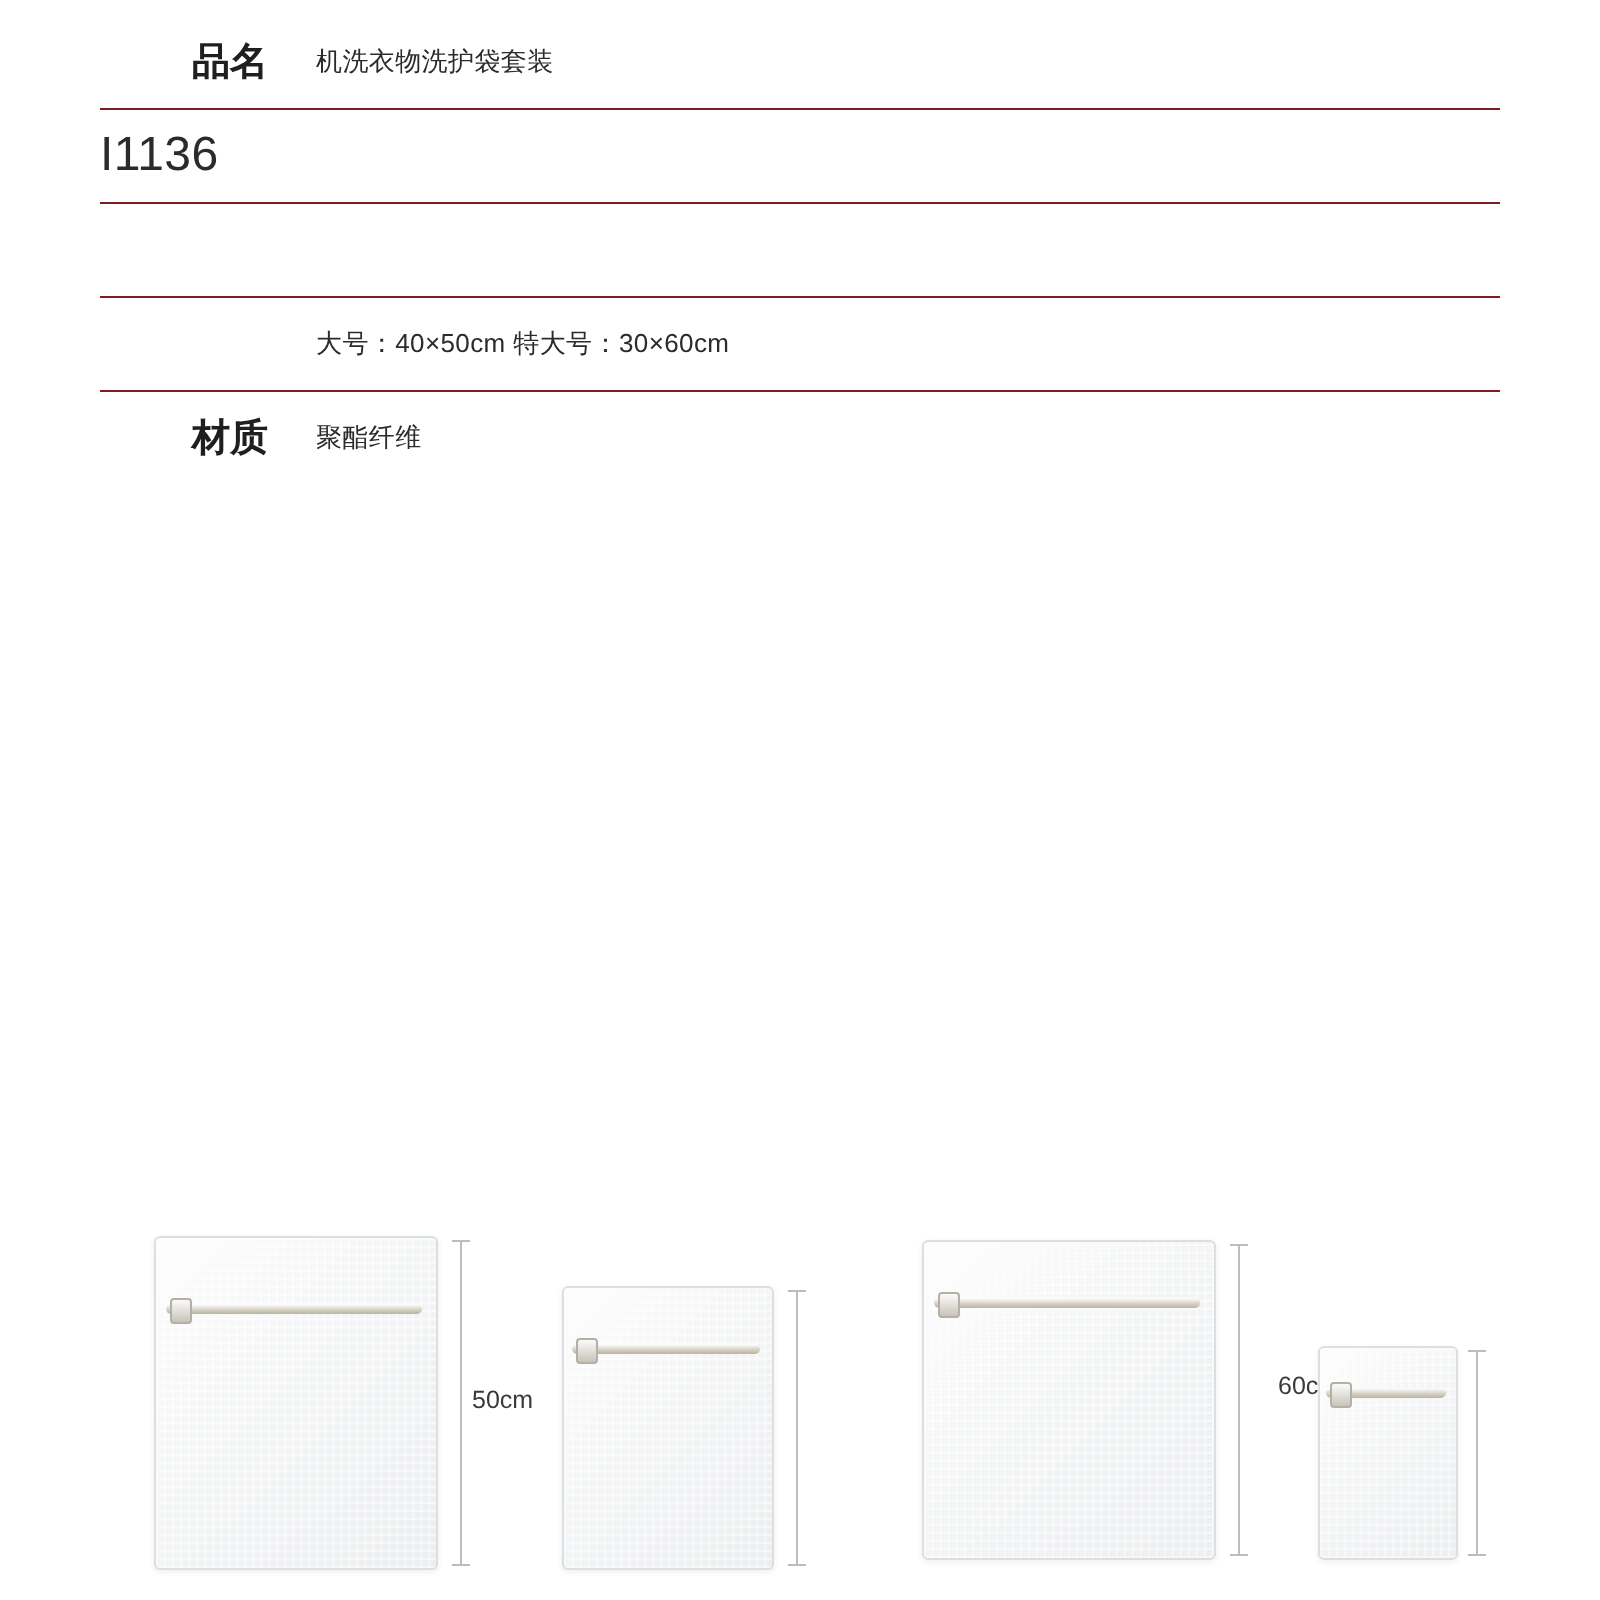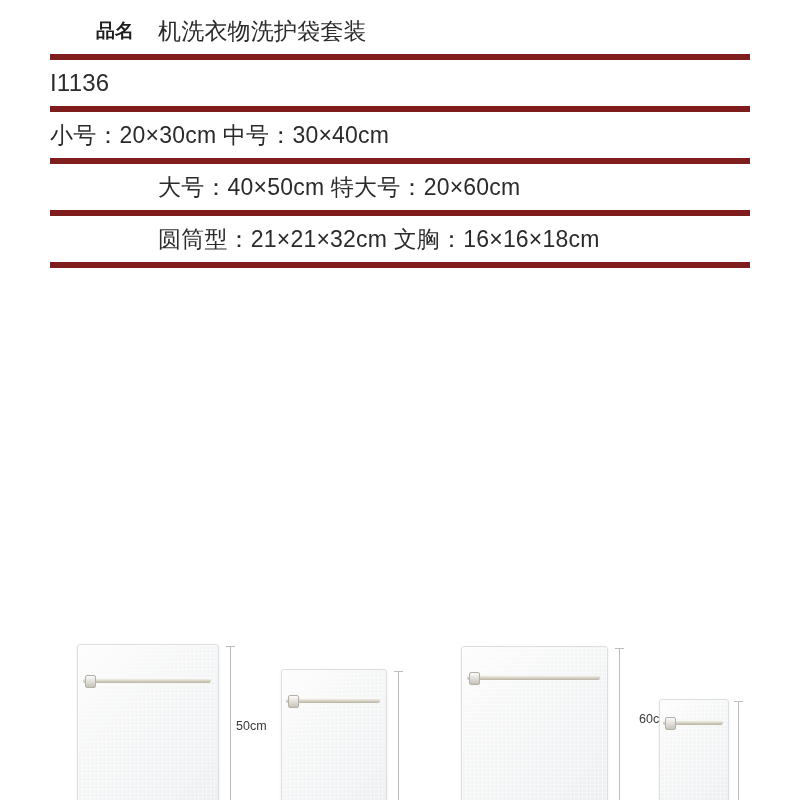--- a/index.html
+++ b/index.html
@@ -19,38 +19,38 @@
   
   .spec-table {
     width: 700px;
     margin: 0 auto;
     padding-top: 8px;
     box-sizing: border-box;
   }
   .spec-row {
     display: flex;
     align-items: center;
-    border-bottom: 6px solid #7f1d1d;
+    border-bottom: 1px solid #7f1d1d;
     min-height: 46px;
   }
   .spec-row.no-line {
     border-bottom: none;
   }
   .spec-label {
     width: 108px;
     text-align: right;
     padding-right: 24px;
     font-size: 19px;
     font-weight: bold;
     color: #1f1f1f;
     box-sizing: border-box;
     flex: none;
   }
   .spec-value {
-    font-size: 23px;
+    font-size: 13px;
     color: #2b2b2b;
     letter-spacing: 0.2px;
   }
   .spec-value.mono-num {
     font-size: 24px;
   }
 
   
   .diagram {
     position: relative;
@@ -131,34 +131,33 @@
   <div class="spec-row">
     <div class="spec-label">品名</div>
     <div class="spec-value">机洗衣物洗护袋套装</div>
   </div>
 
   <div class="spec-row">
     <div class="spec-value mono-num">I1136</div>
   </div>
 
   <div class="spec-row">
-    <div class="spec-value">小号：20×30cm  中号：30×40cm</div>
   </div>
 
   <div class="spec-row">
     <div class="spec-label"></div>
-    <div class="spec-value">大号：40×50cm  特大号：20×60cm</div>
-  </div>
-
-
-  <div class="spec-row">
-    <div class="spec-label"></div>
-    <div class="spec-value">圆筒型：21×21×32cm  文胸：16×16×18cm</div>
-  </div>
-
+    <div class="spec-value">大号：40×50cm  特大号：30×60cm</div>
+  </div>
+
+
+
+  <div class="spec-row no-line">
+    <div class="spec-label">材质</div>
+    <div class="spec-value">聚酯纤维</div>
+  </div>
 
 </div>
 
 <div class="diagram">
 
   <div class="item">
     <div class="bag" style="left:58px; top:370px; width:140px; height:165px;"></div>
     <div class="zip" style="left:64px; top:404px; width:128px;"></div>
     <div class="zip-pull" style="left:66px; top:401px;"></div>
     <div class="dim-v" style="left:211px; top:372px; height:163px;"></div>

